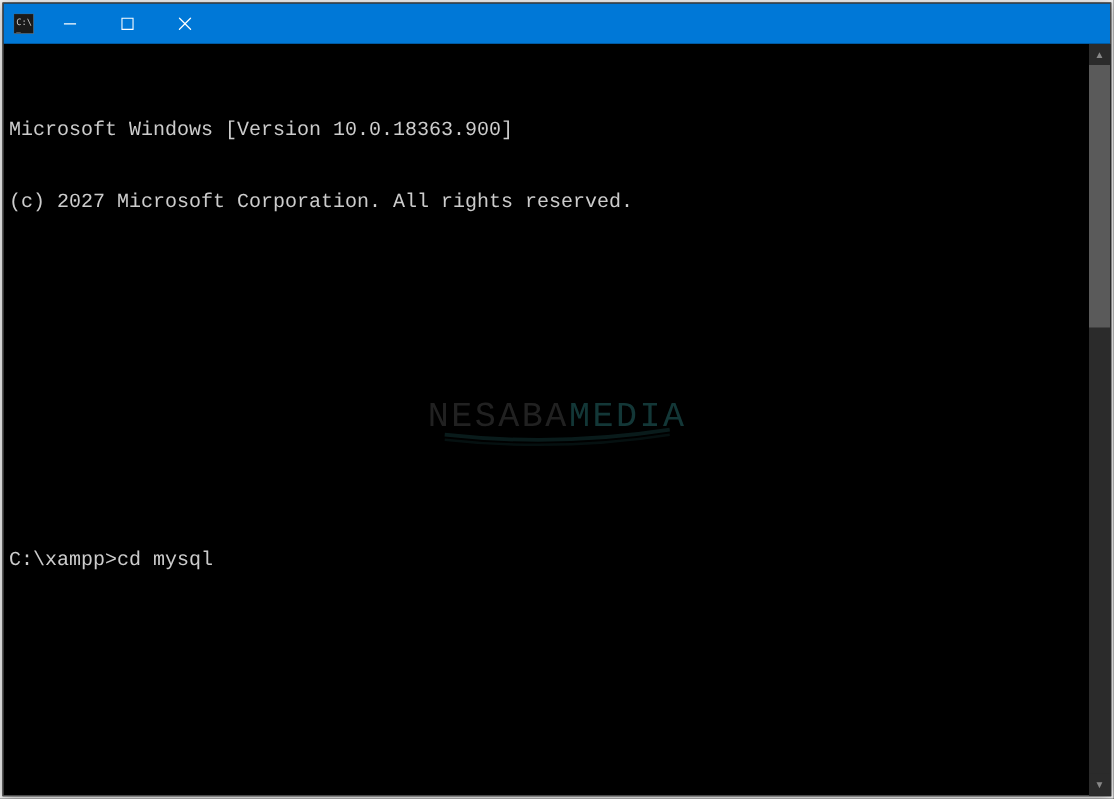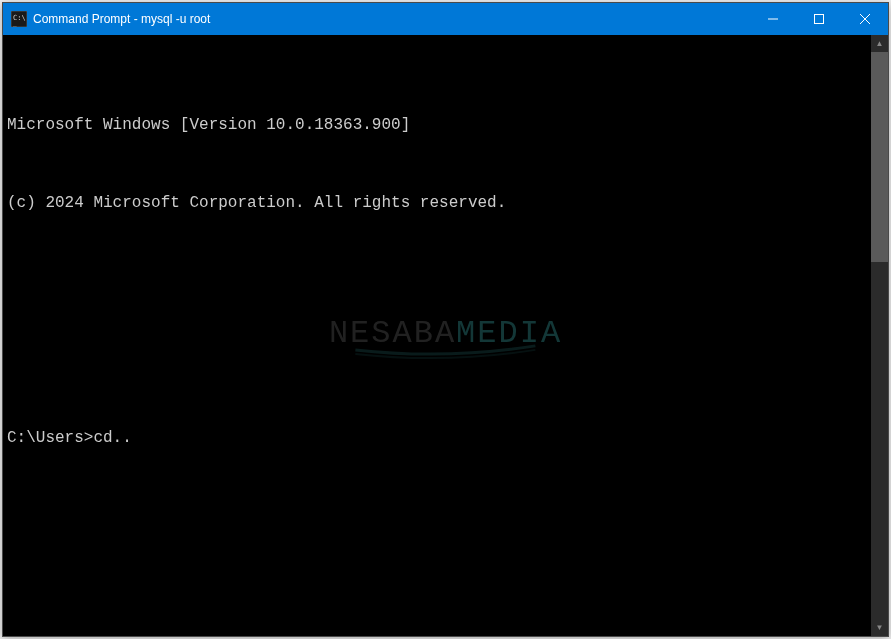--- a/index.html
+++ b/index.html
@@ -69,21 +69,20 @@
       font-family: Consolas, 'Courier New', monospace;
       font-size: 16px;
       line-height: 1.2;
       padding: 2px 4px;
       overflow-y: auto;
       position: relative;
       white-space: pre-wrap;
     }
     .terminal-line {
       min-height: 19px;
-      margin-top: 21px;
     }
     .scrollbar {
       position: absolute;
       right: 0;
       top: 32px;
       bottom: 0;
       width: 17px;
       background: #2b2b2b;
     }
     .scrollbar-thumb {
@@ -104,21 +103,21 @@
       font-size: 8px;
       position: absolute;
     }
     .scrollbar-arrow.up { top: 0; }
     .scrollbar-arrow.down { bottom: 0; }
     .watermark {
       position: absolute;
       top: 50%;
       left: 50%;
       transform: translate(-50%, -55%);
-      font-size: 32px;
+      font-size: 28px;
       font-weight: 300;
       letter-spacing: 2px;
       opacity: 0.45;
       pointer-events: none;
       white-space: nowrap;
     }
     .watermark .wm1 {
       color: #4a4a4a;
     }
     .watermark .wm2 {
@@ -139,21 +138,20 @@
 
 <div class="window">
   <div class="titlebar">
     <div class="titlebar-icon">
       <svg viewBox="0 0 16 16">
         <rect x="0" y="0" width="16" height="16" fill="#1a1a1a" stroke="#888" stroke-width="0.5"></rect>
         <text x="2" y="9" font-size="7" fill="#ccc" font-family="monospace">C:\</text>
         <text x="2" y="14" font-size="6" fill="#ccc" font-family="monospace">_</text>
       </svg>
     </div>
-    <div class="titlebar-title">Command Prompt - mysql  -u root</div>
     <div class="titlebar-controls">
       <div class="titlebar-btn">
         <svg width="10" height="10" viewBox="0 0 10 10">
             <line x1="0" y1="5" x2="10" y2="5" stroke="#fff" stroke-width="1"></line>
           </svg>
       </div>
       <div class="titlebar-btn">
         <svg width="10" height="10" viewBox="0 0 10 10">
             <rect x="0.5" y="0.5" width="9" height="9" fill="none" stroke="#fff" stroke-width="1"></rect>
           </svg>
@@ -169,26 +167,26 @@
 
   <div class="terminal">
     <div class="watermark">
       <span class="wm1">NESABA</span><span class="wm2">MEDIA</span>
       <svg class="watermark-swoosh" viewBox="0 0 200 25">
         <path d="M 10 12 Q 100 22 190 8" stroke="#2a7a7a" stroke-width="3" fill="none" opacity="0.5"></path>
         <path d="M 10 16 Q 100 26 190 12" stroke="#2a7a7a" stroke-width="2" fill="none" opacity="0.3"></path>
       </svg>
     </div>
     <div class="terminal-line">Microsoft Windows [Version 10.0.18363.900]</div>
-    <div class="terminal-line">(c) 2024 Microsoft Corporation. All rights reserved.</div>
-    <div class="terminal-line"></div>
-    <div class="terminal-line"></div>
-    <div class="terminal-line">C:\Users&gt;cd..</div>
-    <div class="terminal-line"></div>
-    <div class="terminal-line"></div>
+    <div class="terminal-line">(c) 2027 Microsoft Corporation. All rights reserved.</div>
+    <div class="terminal-line"></div>
+    <div class="terminal-line"></div>
+    <div class="terminal-line"></div>
+    <div class="terminal-line"></div>
+    <div class="terminal-line">C:\xampp&gt;cd mysql</div>
     
     
     
     
     
     
     
     
     
     

